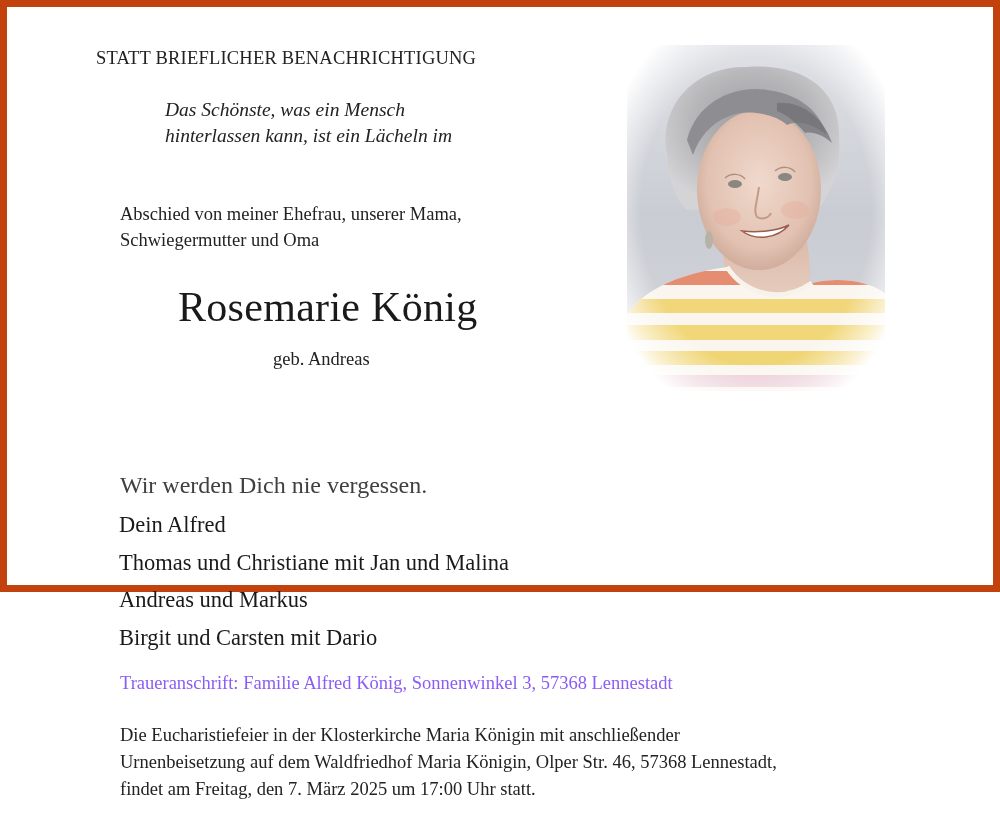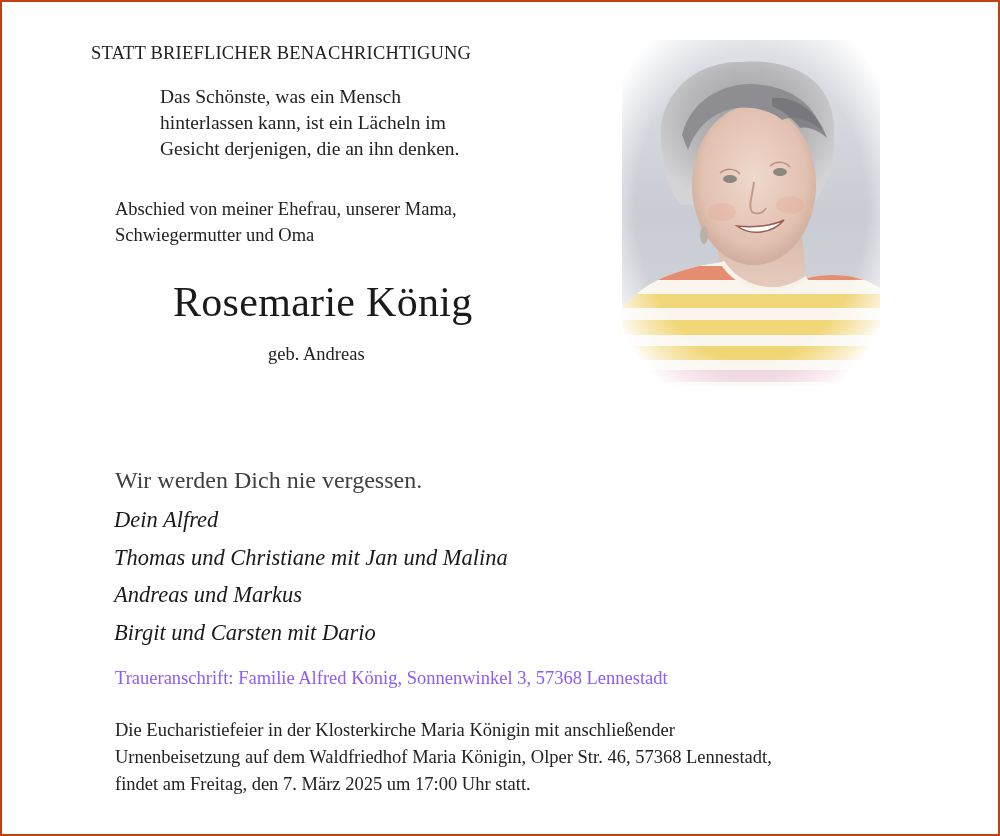--- a/index.html
+++ b/index.html
@@ -11,35 +11,36 @@
       width: 1000px;
       height: 836px;
       position: relative;
       overflow: hidden;
       font-family: "Liberation Serif", "DejaVu Serif", serif;
       color: #1c1c1c;
     }
     .frame {
       position: absolute;
       left: 0; top: 0;
-      width: 1000px; height: 836px;
+      width: 1000px; height: 592px;
       box-sizing: border-box;
-      border: 2px solid #c2410c;
+      border: 7px solid #c2410c;
       background: #ffffff;
     }
     .abs { position: absolute; white-space: nowrap; }
 
     .heading {
       left: 89px; top: 41px;
       font-size: 18.5px;
       letter-spacing: 0.2px;
       color: #222;
     }
     .quote {
-      left: 158px; top: 82px;
+      left: 158px; top: 90px;
+      font-style: italic;
       font-size: 19.5px;
       line-height: 26px;
       color: #222;
     }
     .quote div { white-space: nowrap; }
 
     .intro {
       left: 113px; top: 194px;
       font-size: 18.5px;
       line-height: 26px;
@@ -69,21 +70,21 @@
       left: 113px; top: 465px;
       font-size: 24px;
       color: #404040;
     }
     .family {
       left: 112px; top: 499px;
       font-size: 22.5px;
       line-height: 37.5px;
       color: #1a1a1a;
     }
-    .family div { white-space: nowrap; font-style: italic; }
+    .family div { white-space: nowrap; }
 
     .address {
       left: 113px; top: 666px;
       font-size: 18.5px;
       color: #8b5cf6;
     }
     .service {
       left: 113px; top: 715px;
       font-size: 18.5px;
       line-height: 27px;
@@ -103,21 +104,20 @@
 </head>
 <body>
 
 <div class="frame">
 
   <div class="abs heading">STATT BRIEFLICHER BENACHRICHTIGUNG</div>
 
   <div class="abs quote">
     <div>Das Schönste, was ein Mensch</div>
     <div>hinterlassen kann, ist ein Lächeln im</div>
-    <div>Gesicht derjenigen, die an ihn denken.</div>
   </div>
 
   <div class="abs intro">
     <div>Abschied von meiner Ehefrau, unserer Mama,</div>
     <div>Schwiegermutter und Oma</div>
   </div>
 
   <div class="abs name">Rosemarie König</div>
   <div class="abs maiden">geb. Andreas</div>
 

